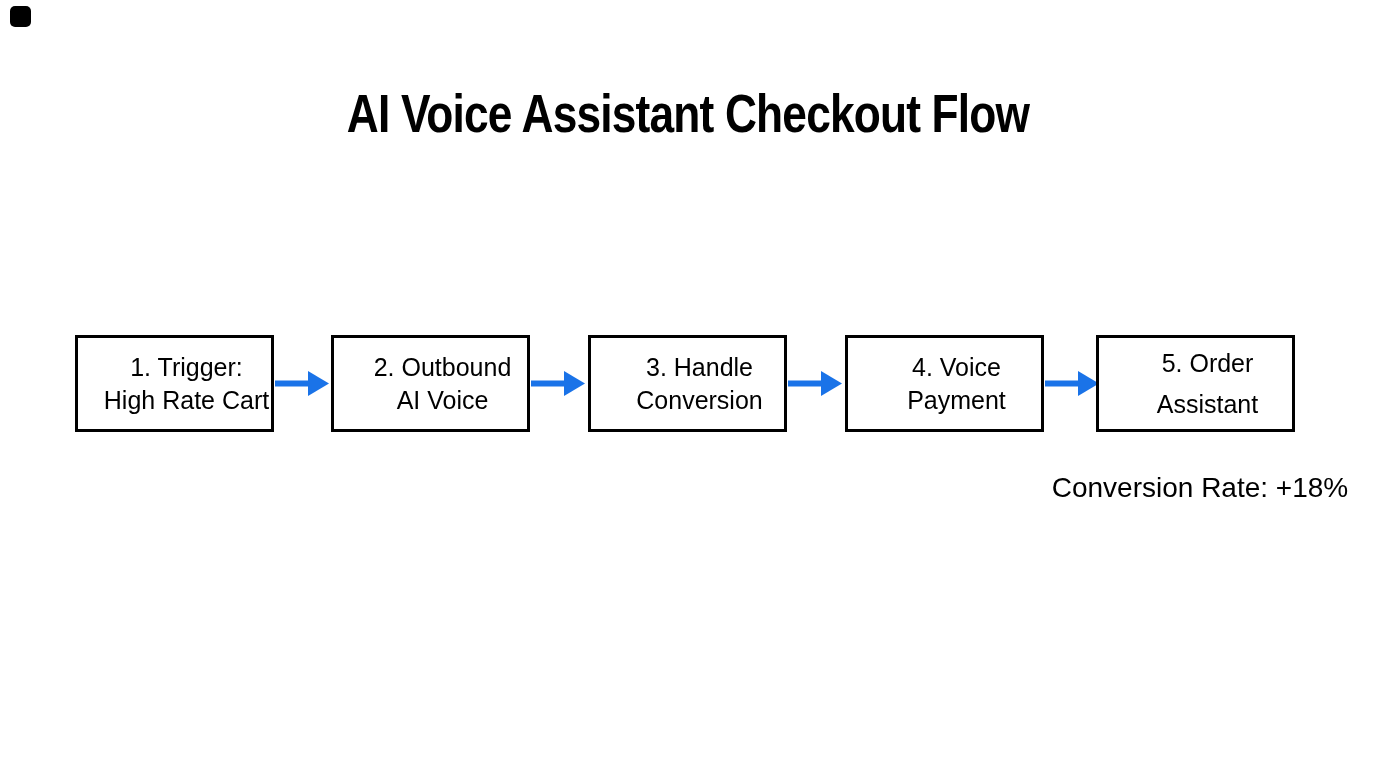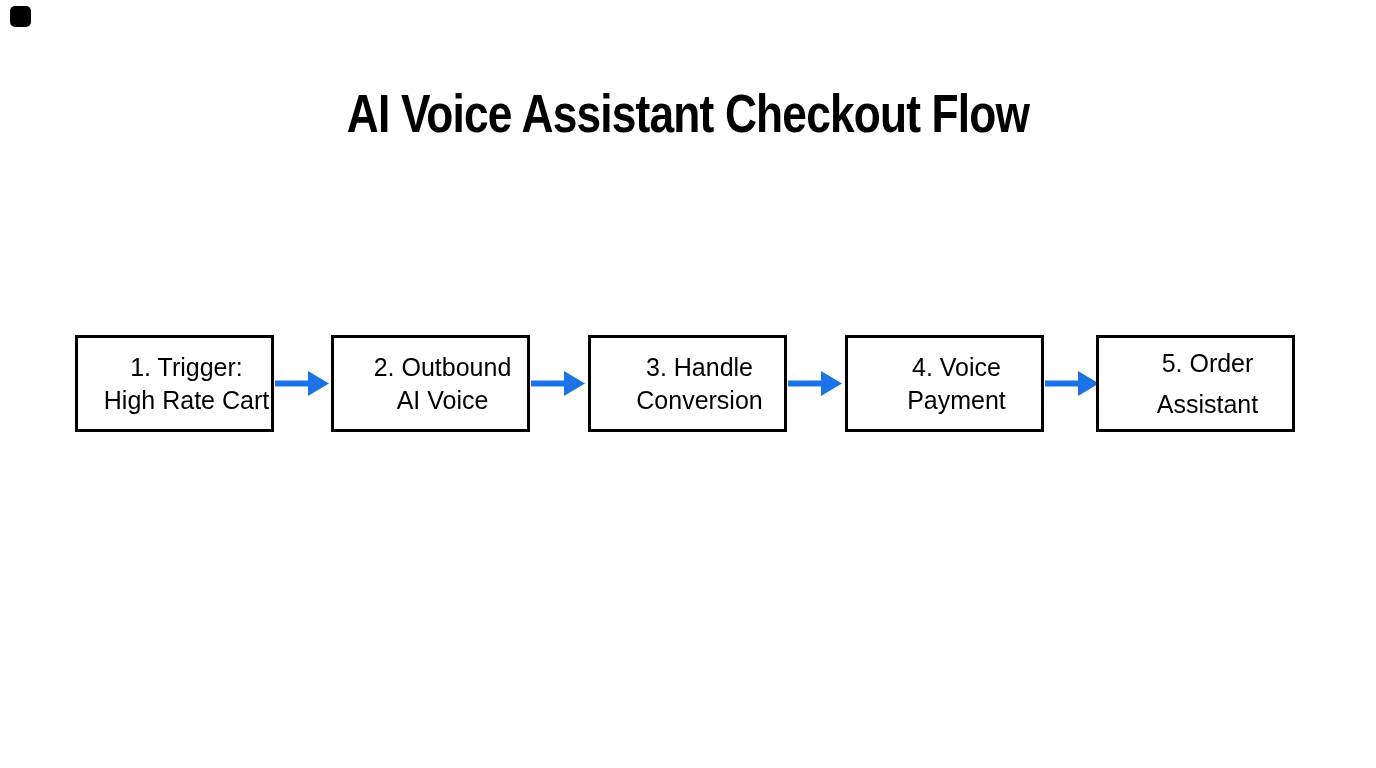--- a/index.html
+++ b/index.html
@@ -129,14 +129,15 @@
   <svg class="flow-arrow arrow-4" viewBox="0 0 57 97" xmlns="http://www.w3.org/2000/svg">
     <line x1="1" y1="48.5" x2="36" y2="48.5" stroke-width="6" stroke="#1a73e8"></line>
     <polygon points="34,36 34,61 55,48.5" fill="#1a73e8"></polygon>
   </svg>
 
   <div class="flow-box box-5" style="border-color: rgb(0, 0, 0);">
     <span>5. Order</span>
     <span>Assistant</span>
   </div>
 
+  <div class="conversion-note" style="color: rgb(0, 0, 0);">Conversion Rate: +18%</div>
 
 </div>
 
 </body></html>

